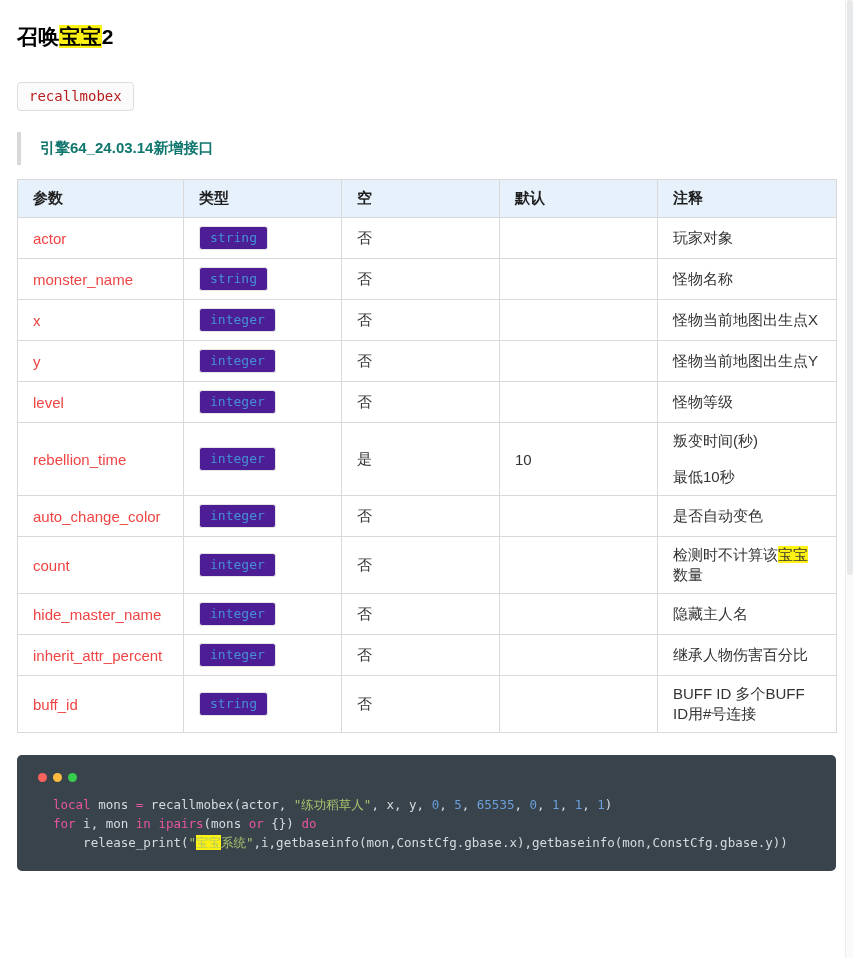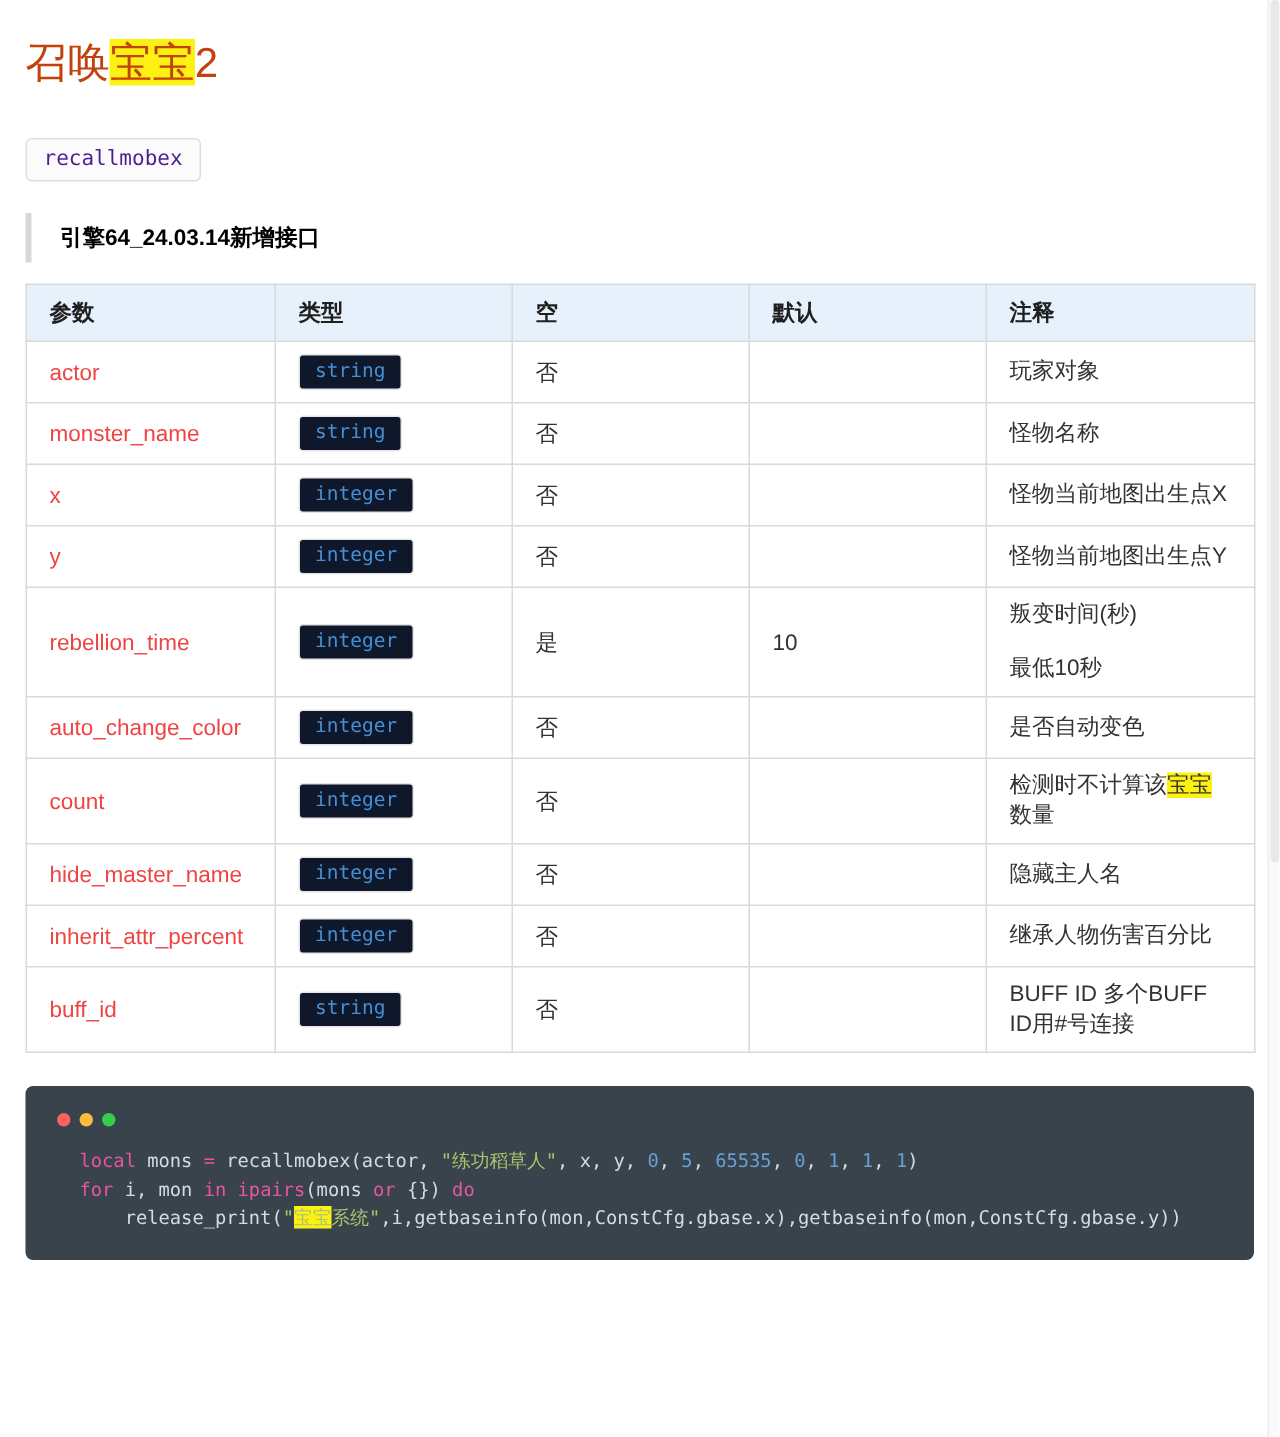--- a/index.html
+++ b/index.html
@@ -7,47 +7,47 @@
   body {
     font-family: "Liberation Sans", "DejaVu Sans", sans-serif;
     color: #333;
     width: 853px;
     min-height: 958px;
     position: relative;
   }
   .page { padding: 17px 24px 18px 17px; width: 853px; }
 
   h1.title {
-    font-size: 28px;
-    font-weight: 400;
-    color: #c2410c;
+    font-size: 21px;
+    font-weight: 700;
+    color: #000000;
     margin: 6px 0 0 0;
     letter-spacing: 0.2px;
   }
   .hl { background: #fcf113; }
 
   .fn-badge {
     display: inline-block;
     margin-top: 31px;
     border: 1px solid #dddddd;
     border-radius: 4px;
     background: #fbfbfb;
     padding: 4px 11px 5px;
   }
   .fn-badge code {
     font-family: "DejaVu Sans Mono", "Liberation Mono", monospace;
     font-size: 14px;
-    color: #4c1d95;
+    color: #b91c1c;
   }
 
   blockquote.note {
     margin: 21px 0 14px 0;
     border-left: 4px solid #d8d8d8;
     padding: 7px 0 7px 19px;
-    color: #000000;
+    color: #0f766e;
     font-weight: 700;
     font-size: 15px;
   }
 
   table.params {
     border-collapse: collapse;
     table-layout: fixed;
     width: 819px;
     font-size: 15px;
     padding-left: 12px;
@@ -62,21 +62,21 @@
   table.params thead th {
     background: #e6f1fc;
     font-weight: 700;
     color: #1f1f1f;
     padding: 9px 15px;
   }
   td.param-cell { color: #ef4444; }
   .type-badge {
     display: inline-block;
     border: 1px solid #e5e5e5;
-    background: #0f172a;
+    background: #4c1d95;
     border-radius: 3px;
     padding: 3px 10px 4px;
     font-family: "DejaVu Sans Mono", "Liberation Mono", monospace;
     font-size: 13px;
     color: #4590d5;
   }
   .comment-line { line-height: 20px; }
   .comment-line + .comment-line { margin-top: 16px; }
 
   .code-block {
@@ -184,20 +184,29 @@
         <tr>
           <td class="param-cell">y</td>
           <td><span class="type-badge">integer</span></td>
           <td>否</td>
           <td></td>
           <td>
             <div class="comment-line"><span>怪物当前地图出生点Y</span></div>
           </td>
         </tr>
         <tr>
+          <td class="param-cell">level</td>
+          <td><span class="type-badge">integer</span></td>
+          <td>否</td>
+          <td></td>
+          <td>
+            <div class="comment-line"><span>怪物等级</span></div>
+          </td>
+        </tr>
+        <tr>
           <td class="param-cell">rebellion_time</td>
           <td><span class="type-badge">integer</span></td>
           <td>是</td>
           <td>10</td>
           <td>
             <div class="comment-line"><span>叛变时间(秒)</span></div>
             <div class="comment-line"><span>最低10秒</span></div>
           </td>
         </tr>
         <tr>

